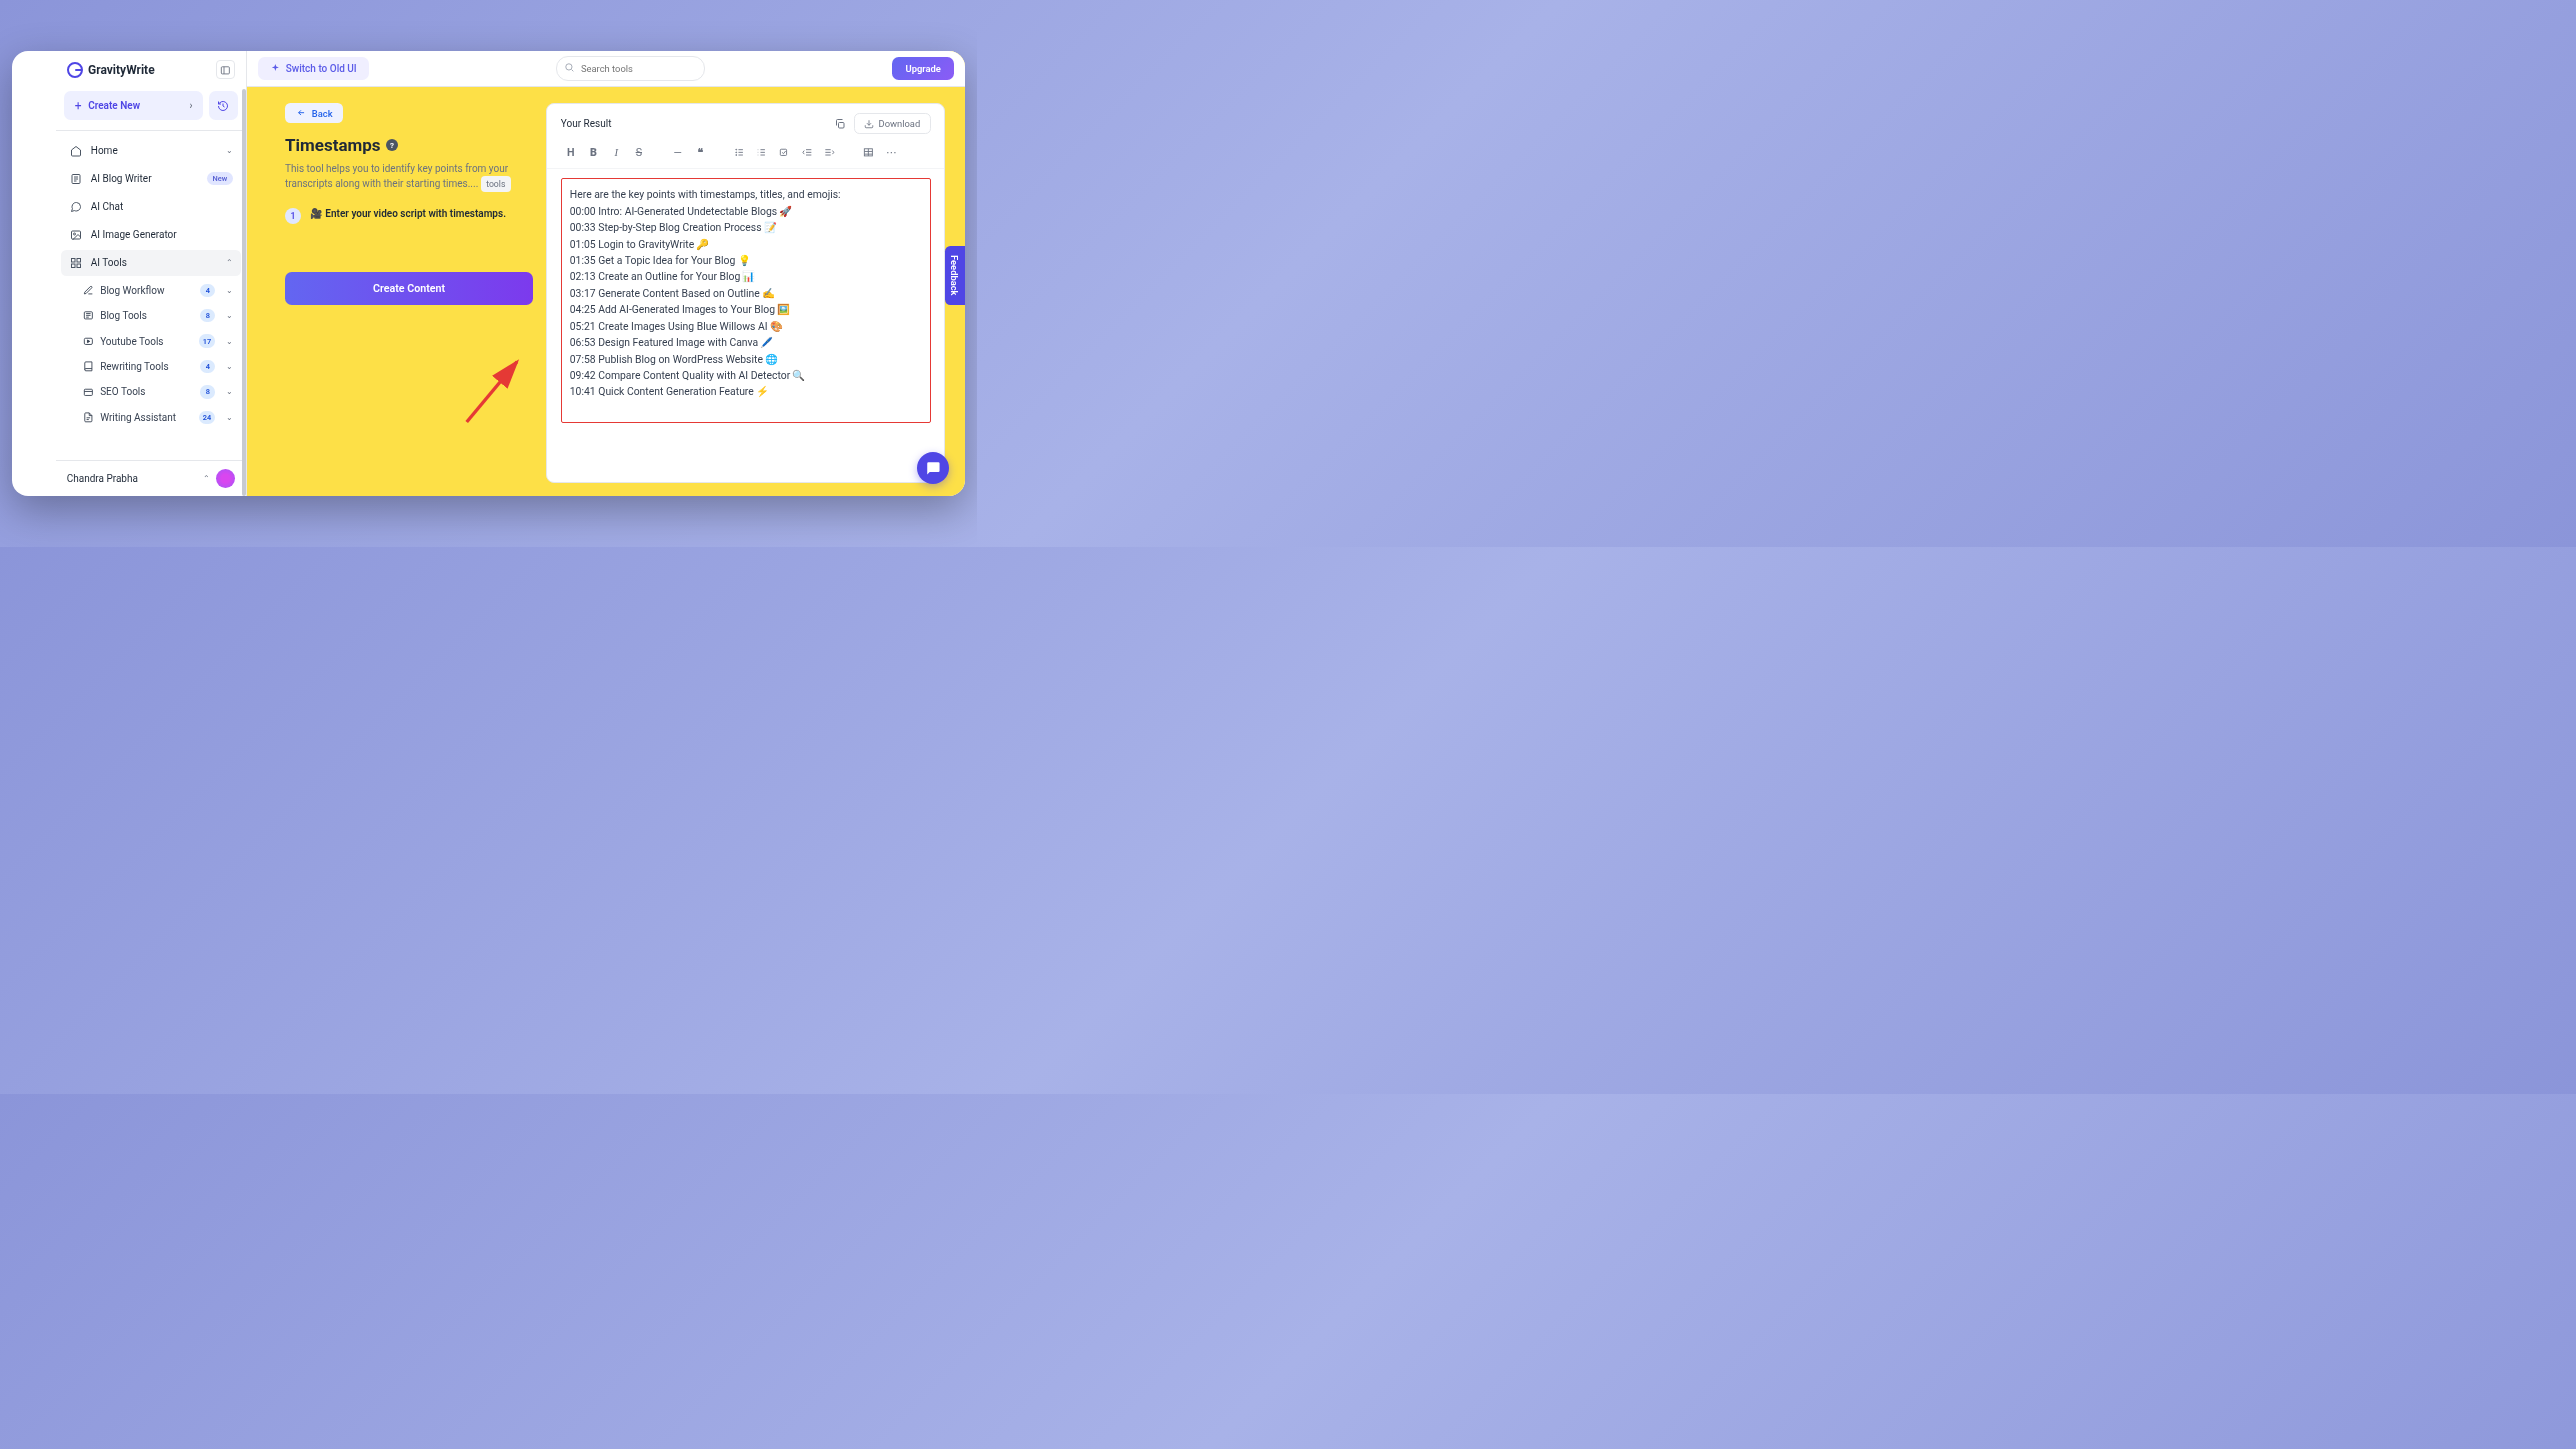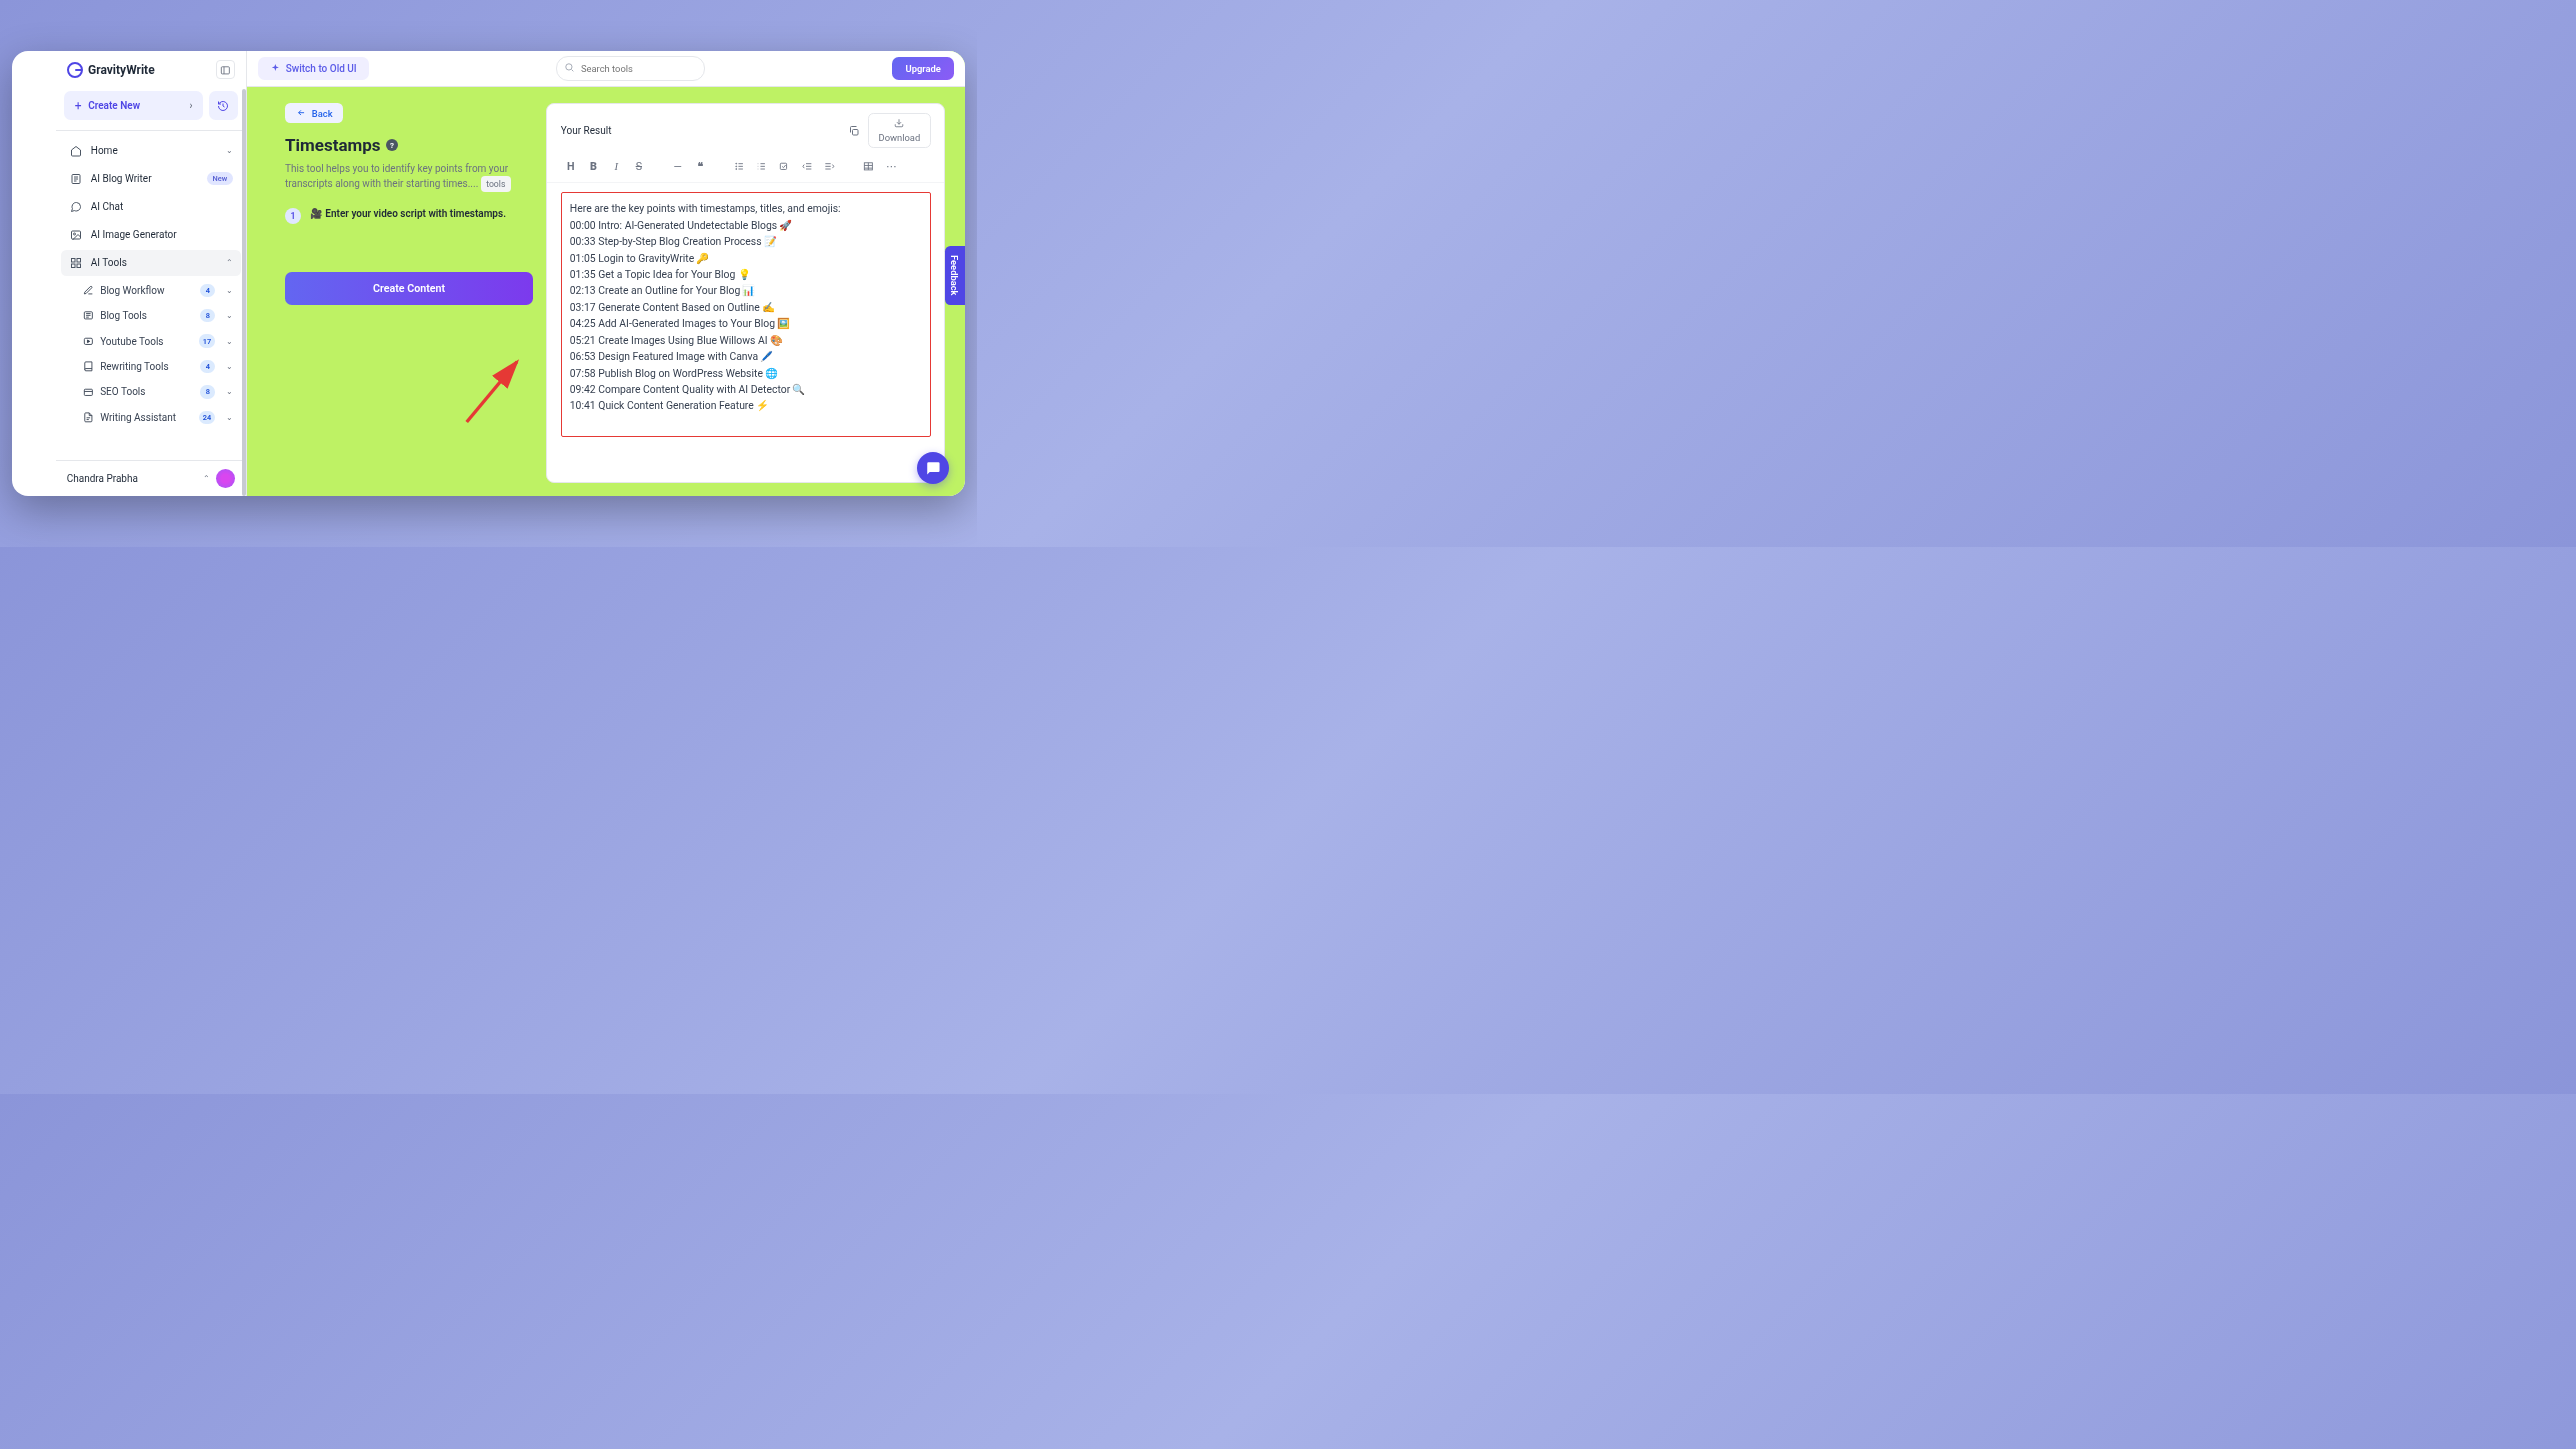--- a/index.html
+++ b/index.html
@@ -24,21 +24,21 @@
 .nav-item.active { background: #f3f4f6; }
 .badge-new { background: #e0e5ff; color: #5b63d3; font-size: 7.4px; font-weight: 600; padding: 2px 5.4px; border-radius: 6.7px; margin-left: auto; }
 .sub-list { padding-left: 13.4px; }
 .sub-item { display: flex; align-items: center; gap: 6.7px; padding: 6px 8px; cursor: pointer; color: #374151; font-size: 10px; }
 .count-badge { background: #dbeafe; color: #1d4ed8; font-size: 7.4px; font-weight: 600; min-width: 14.8px; height: 13.4px; display: flex; align-items: center; justify-content: center; border-radius: 6.7px; margin-left: auto; padding: 0 4px; }
 .sub-item .chev { color: #6b7280; font-size: 8px; margin-left: 4px; }
 .user-row { border-top: 0.7px solid #e5e7eb; padding: 8px 10.7px; display: flex; align-items: center; gap: 6.7px; }
 .user-row .name { flex: 1; font-size: 10px; color: #1f2937; }
 .user-row .chev { color: #6b7280; font-size: 8px; }
 .avatar { width: 19px; height: 19px; border-radius: 50%; background: radial-gradient(circle, #d946ef 30%, #a855f7 90%); }
-.main { flex: 1; display: flex; flex-direction: column; background: #bef264; }
+.main { flex: 1; display: flex; flex-direction: column; background: #fde047; }
 .topbar { height: 36px; border-bottom: 0.7px solid #e5e7eb; display: flex; align-items: center; padding: 0 10.7px; gap: 10.7px; background: #fff; }
 .switch-btn { background: #f0efff; color: #5b5be8; padding: 6px 12px; border-radius: 6.7px; display: flex; align-items: center; gap: 5.4px; font-weight: 500; cursor: pointer; font-size: 10px; }
 .search-wrap { margin-left: auto; position: relative; width: 149px; }
 .search-input { width: 100%; padding: 6px 9.4px 6px 24px; border: 0.7px solid #e5e7eb; border-radius: 12px; font-size: 9.4px; outline: none; color: #6b7280; }
 .search-icon { position: absolute; left: 8px; top: 6px; color: #9ca3af; }
 .upgrade-btn { margin-left: auto; background: linear-gradient(135deg, #6366f1, #8b5cf6); color: #fff; padding: 6px 13.4px; border-radius: 6.7px; font-weight: 600; cursor: pointer; font-size: 9.4px; }
 .content { flex: 1; display: flex; gap: 13.4px; padding: 16px 20px 13.4px 38px; overflow: hidden; }
 .left-col { width: 248px; display: flex; flex-direction: column; }
 .back-btn { display: inline-flex; align-items: center; gap: 5.4px; color: #2563eb; background: #eff2ff; padding: 4.7px 10.7px; border-radius: 5.4px; cursor: pointer; font-size: 9.4px; font-weight: 500; align-self: flex-start; margin-bottom: 12px; }
 .tool-title { font-size: 17px; font-weight: 700; color: #1f2937; display: flex; align-items: center; gap: 5.4px; margin-bottom: 5.4px; }
@@ -48,21 +48,21 @@
 .step-row { display: flex; gap: 9.4px; margin-top: 13.4px; margin-bottom: 8px; }
 .step-num { width: 16px; height: 16px; background: #e0e7ff; color: #4f46e5; border-radius: 50%; display: flex; align-items: center; justify-content: center; font-weight: 600; font-size: 8.7px; flex-shrink: 0; }
 .step-label { font-weight: 600; color: #1f2937; font-size: 10px; }
 .script-box { border: 0.7px solid #e5e7eb; border-radius: 5.4px; padding: 8px 9.4px; font-size: 9.7px; color: #374151; line-height: 1.6; height: 72px; overflow: hidden; position: relative; background: #fff; }
 .script-box .bar { position: absolute; right: 2.7px; top: 5.4px; width: 4px; height: 27px; background: #c7cad1; border-radius: 2px; }
 .create-content-btn { margin-top: 40px; background: linear-gradient(90deg, #6366f1, #7c3aed); color: #fff; padding: 10px; border-radius: 6.7px; text-align: center; font-weight: 600; font-size: 10.7px; cursor: pointer; }
 .right-col { flex: 1; background: #fff; border: 0.7px solid #e5e7eb; border-radius: 8px; display: flex; flex-direction: column; overflow: hidden; }
 .result-header { display: flex; align-items: center; padding: 9.4px 13.4px 6.7px; gap: 8px; }
 .result-title { font-size: 10px; font-weight: 400; color: #1f2937; flex: 1; }
 .copy-icon, .download-btn { color: #6b7280; cursor: pointer; }
-.download-btn { display: flex; align-items: center; gap: 4px; border: 0.7px solid #e5e7eb; padding: 4px 9.4px; border-radius: 5.4px; font-size: 9.4px; flex-direction: column; }
+.download-btn { display: flex; align-items: center; gap: 4px; border: 0.7px solid #e5e7eb; padding: 4px 9.4px; border-radius: 5.4px; font-size: 9.4px; }
 .toolbar { display: flex; align-items: center; gap: 2.7px; padding: 2.7px 13.4px 6.7px; color: #6b7280; border-bottom: 0.7px solid #f3f4f6; }
 .tb-btn { width: 20px; height: 17.4px; display: flex; align-items: center; justify-content: center; cursor: pointer; border-radius: 2.7px; }
 .tb-sep { width: 13.4px; }
 .result-body { padding: 9.4px 13.4px; flex: 1; position: relative; }
 .highlight-box { border: 1.3px solid #e53935; border-radius: 2px; padding: 8px 8px 21.5px; }
 .result-line { font-size: 10.4px; color: #374151; line-height: 1.58; }
 .feedback-tab { position: absolute; right: 0; top: 195px; background: #4f46e5; color: #fff; writing-mode: vertical-rl; padding: 9.4px 4.7px; border-radius: 5.4px 0 0 5.4px; font-size: 9.4px; font-weight: 600; cursor: pointer; }
 .chat-bubble { position: absolute; bottom: 12px; right: 16px; width: 32px; height: 32px; background: #4f46e5; border-radius: 50%; display: flex; align-items: center; justify-content: center; color: #fff; cursor: pointer; box-shadow: 0 2.7px 8px rgba(79,70,229,0.4); }
 .arrow-annot { position: absolute; left: 448px; bottom: 67px; pointer-events: none; }
 svg { display: block; }

